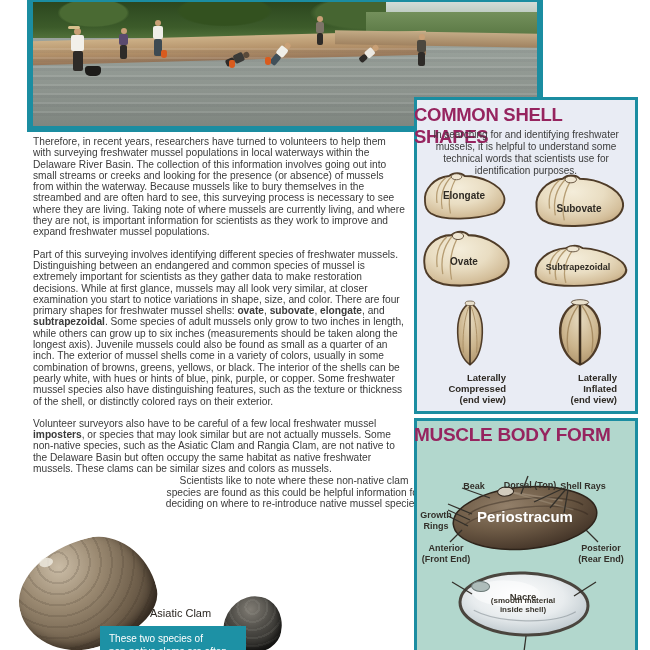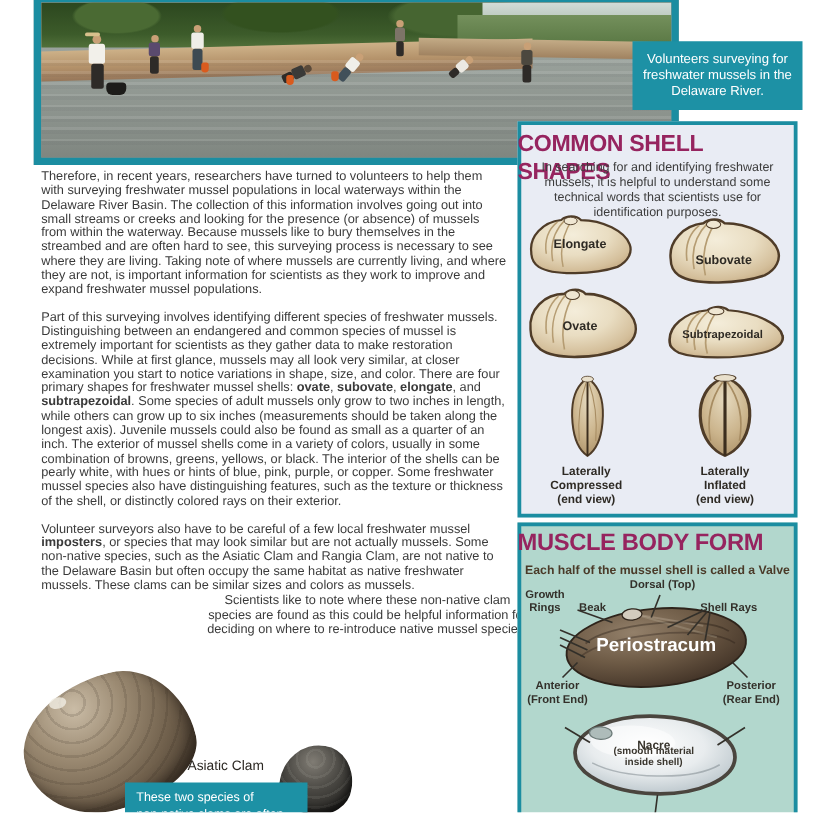--- a/index.html
+++ b/index.html
@@ -73,21 +73,21 @@
   .panel-title{position:absolute;width:224px;text-align:left;font-weight:bold;
                color:#96245f;letter-spacing:-0.3px;}
   .shell-title{left:414px;top:104px;font-size:18.5px;}
   .muscle-title{left:414px;top:424px;font-size:19px;}
   .shell-intro{position:absolute;left:424px;top:129px;width:204px;text-align:center;
                font-size:10px;line-height:12px;color:#3c3c3c;}
   .muscle-sub{position:absolute;left:416px;top:451px;width:220px;text-align:center;
               font-weight:bold;font-size:9.8px;color:#4a3a28;}
   svg.shape{position:absolute;overflow:visible;}
   .shape-label{position:absolute;text-align:center;font-weight:bold;color:#2e2a24;font-size:10px;}
-  .endview-label{position:absolute;text-align:center;font-weight:bold;color:#2e2a24;
+  .endview-label{position:absolute;text-align:right;font-weight:bold;color:#2e2a24;
                  font-size:9.5px;line-height:11px;}
   .m-label{position:absolute;text-align:center;font-weight:bold;color:#33302a;
            font-size:9px;line-height:10.5px;}
   .m-white{color:#ffffff;}
 </style>
 </head>
 <body>
 
 <div id="page">
 
@@ -171,23 +171,20 @@
           <i class="shirt" style="width:9px;height:12px;background:#4c483f;"></i>
         <i class="pants" style="width:7px;height:14px;"></i>
       </div>
       <div class="bucket" style="left:128px;top:48px;width:6px;height:8px;"></div>
       <div class="bucket" style="left:196px;top:58px;width:6px;height:8px;"></div>
       <div class="bucket" style="left:232px;top:55px;width:6px;height:8px;"></div>
       <div class="tub" style="left:52px;top:64px;width:16px;height:10px;"></div>
     </div>
   </div>
 
-  <div class="photo-caption">
-    <span>Volunteers surveying for freshwater mussels in the Delaware River.</span>
-  </div>
 
   
   <div class="body-col">
     <p>Therefore, in recent years, researchers have turned to volunteers to help them with surveying freshwater mussel populations in local waterways within the Delaware River Basin. The collection of this information involves going out into small streams or creeks and looking for the presence (or absence) of mussels from within the waterway. Because mussels like to bury themselves in the streambed and are often hard to see, this surveying process is necessary to see where they are living. Taking note of where mussels are currently living, and where they are not, is important information for scientists as they work to improve and expand freshwater mussel populations.</p>
     <p><span>Part of this surveying involves identifying different species of freshwater mussels. Distinguishing between an endangered and common species of mussel is extremely important for scientists as they gather data to make restoration decisions. While at first glance, mussels may all look very similar, at closer examination you start to notice variations in shape, size, and color. There are four primary shapes for freshwater mussel shells: </span><b>ovate</b><span>, </span><b>subovate</b><span>, </span><b>elongate</b><span>, and </span><b>subtrapezoidal</b><span>. Some species of adult mussels only grow to two inches in length, while others can grow up to six inches (measurements should be taken along the longest axis). Juvenile mussels could also be found as small as a quarter of an inch. The exterior of mussel shells come in a variety of colors, usually in some combination of browns, greens, yellows, or black. The interior of the shells can be pearly white, with hues or hints of blue, pink, purple, or copper. Some freshwater mussel species also have distinguishing features, such as the texture or thickness of the shell, or distinctly colored rays on their exterior.</span></p>
     <p style="margin-bottom:0;"><span>Volunteer surveyors also have to be careful of a few local freshwater mussel </span><b>imposters</b><span>, or species that may look similar but are not actually mussels. Some non-native species, such as the Asiatic Clam and Rangia Clam, are not native to the Delaware Basin but often occupy the same habitat as native freshwater mussels. These clams can be similar sizes and colors as mussels.</span></p>
     <div class="p3wrap">Scientists like to note where these non-native clam species are found as this could be helpful information for deciding on where to re-introduce native mussel species.</div>
   </div>
 
   
@@ -263,21 +260,20 @@
     <path d="M32,10 C42,30 45,55 42,80" fill="none" stroke="#a78c62" stroke-width="1.4"></path>
     <ellipse cx="30" cy="5" rx="9" ry="4" fill="#e9e0cc" stroke="#4f3c28" stroke-width="1"></ellipse>
   </svg>
   <div class="endview-label preline" style="left:543px;top:372px;width:74px;">Laterally
 Inflated
 (end view)</div>
 
   
   <div class="panel muscle-panel"></div>
   <div class="panel-title muscle-title">MUSCLE BODY FORM</div>
-  <div class="muscle-sub">Each half of the mussel shell is called a Valve</div>
 
   <svg class="shape" style="left:414px;top:418px;width:224px;height:236px;" viewBox="0 0 224 236">
 
     <g transform="rotate(-5 111 100)">
       <ellipse cx="111" cy="100" rx="72" ry="31" fill="url(#gOuterShell)" stroke="#2e241b" stroke-width="1.5"></ellipse>
       <path d="M55,92 C70,78 150,76 170,92" fill="none" stroke="rgba(25,18,12,.35)" stroke-width="1.4"></path>
       <path d="M50,102 C72,86 152,84 174,102" fill="none" stroke="rgba(25,18,12,.3)" stroke-width="1.4"></path>
       <path d="M96,72 L150,86" stroke="rgba(235,225,205,.22)" stroke-width="1.6"></path>
       <path d="M96,72 L160,96" stroke="rgba(235,225,205,.18)" stroke-width="1.6"></path>
       <ellipse cx="94" cy="72" rx="8" ry="4.5" fill="#d3ccbe" stroke="#2e241b" stroke-width="1"></ellipse>
@@ -300,24 +296,24 @@
       <line x1="34" y1="92" x2="56" y2="102"></line>
       <line x1="34" y1="98" x2="54" y2="108"></line>
       <line x1="36" y1="124" x2="48" y2="112"></line>
       <line x1="38" y1="164" x2="58" y2="176"></line>
       <line x1="184" y1="124" x2="172" y2="112"></line>
       <line x1="182" y1="164" x2="160" y2="178"></line>
       <line x1="112" y1="218" x2="110" y2="234"></line>
     </g>
   </svg>
 
-  <div class="m-label" style="left:490px;top:462px;width:80px;">Dorsal (Top)</div>
+  <div class="m-label" style="left:490px;top:480px;width:80px;">Dorsal (Top)</div>
   <div class="m-label" style="left:454px;top:481px;width:40px;">Beak</div>
   <div class="m-label" style="left:548px;top:481px;width:70px;">Shell Rays</div>
-  <div class="m-label preline" style="left:412px;top:470px;width:48px;">Growth
+  <div class="m-label preline" style="left:412px;top:510px;width:48px;">Growth
 Rings</div>
   <div class="m-label m-white" style="left:453px;top:512px;width:144px;font-size:15px;">Periostracum</div>
   <div class="m-label preline" style="left:414px;top:543px;width:64px;">Anterior
 (Front End)</div>
   <div class="m-label preline" style="left:568px;top:543px;width:66px;">Posterior
 (Rear End)</div>
   <div class="m-label" style="left:458px;top:592px;width:130px;font-size:9.5px;color:#3a362e;">Nacre</div>
   <div class="m-label preline" style="left:458px;top:596px;width:130px;font-size:8px;line-height:9px;color:#3a362e;">(smooth material
 inside shell)</div>
 

